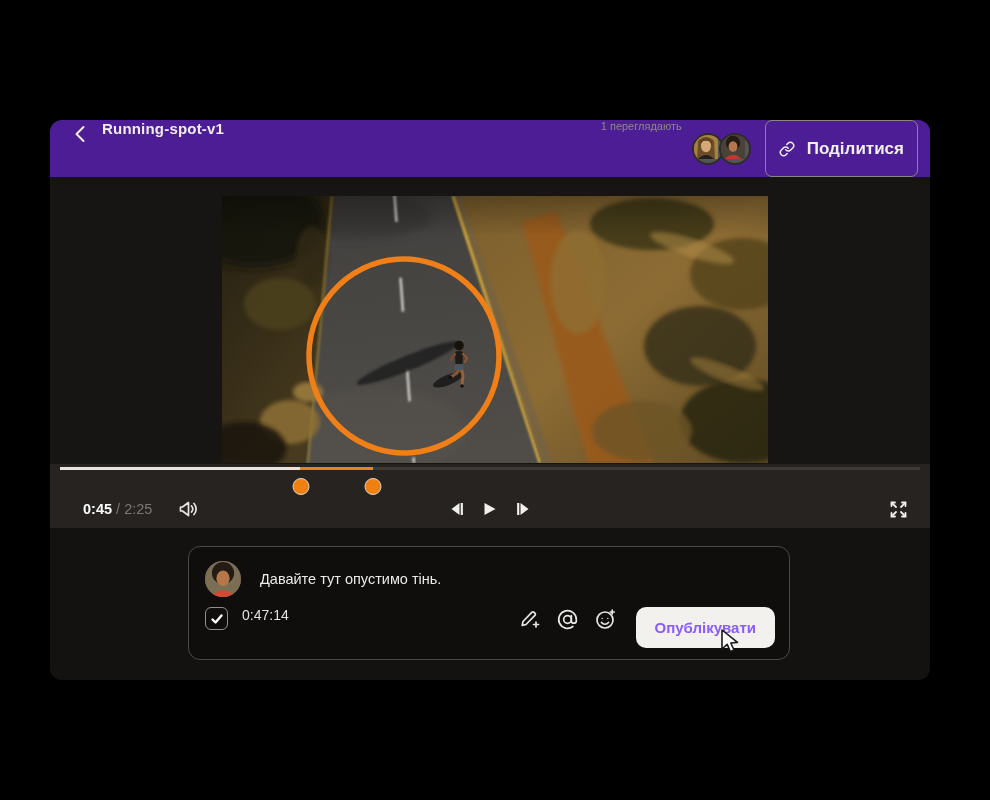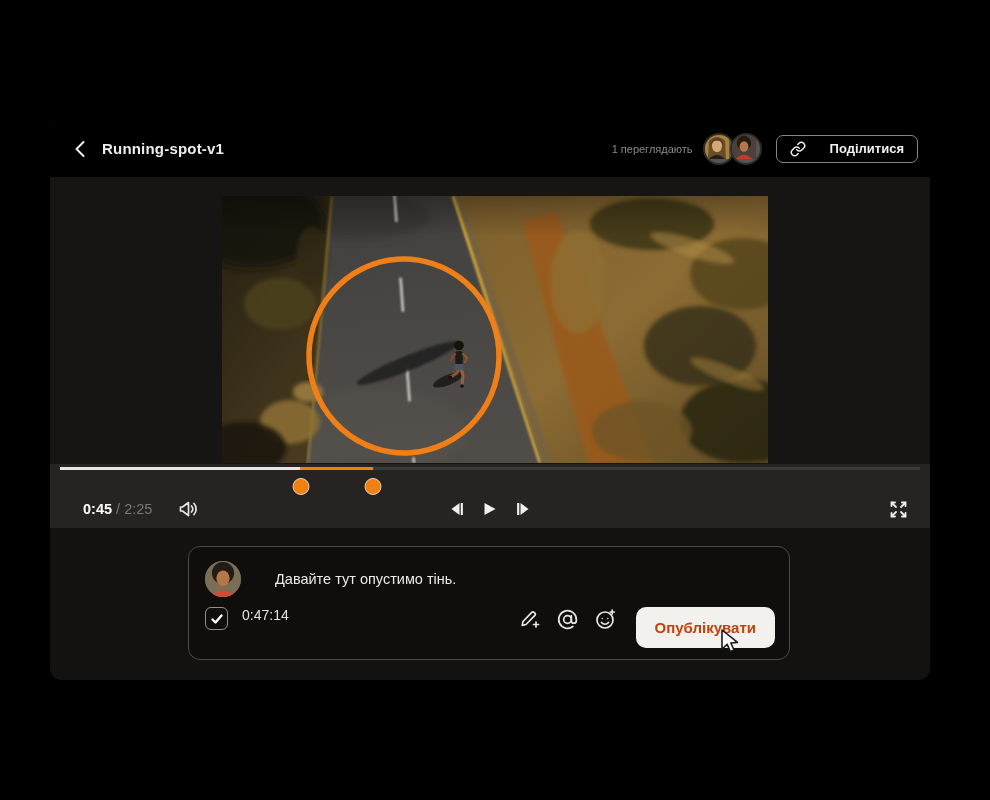--- a/index.html
+++ b/index.html
@@ -8,33 +8,33 @@
     font-family:"Liberation Sans",sans-serif;
     position:relative;overflow:hidden;
     -webkit-font-smoothing:antialiased;
   }
   .window{
     position:absolute;left:50px;top:120px;width:880px;height:560px;
     background:#141210;border-radius:12px;overflow:hidden;
   }
   
   .topbar{
-    height:57px;background:#000000;display:flex;align-items:center;
+    height:57px;background:#4c1d95;display:flex;
     padding:0 12px 0 16px;box-sizing:border-box;
   }
   .backbtn{width:28px;height:28px;display:flex;align-items:center;justify-content:center;cursor:pointer;}
   .title{color:#efedea;font-size:15px;font-weight:700;margin-left:8px;letter-spacing:.2px;}
   .hspacer{flex:1;}
   .viewers{color:#8d8a85;font-size:11px;margin-right:10px;white-space:nowrap;}
   .avatars{display:flex;align-items:center;margin-right:14px;}
   .avatar{width:28px;height:28px;border-radius:50%;overflow:hidden;border:2px solid #2f2c28;background:#555;}
   .avatar + .avatar{margin-left:-5px;}
   .sharebtn{
-    display:flex;align-items:center;gap:24px;border:1px solid #8a8781;border-radius:7px;
-    padding:5px 13px;color:#f2f0ed;font-size:13px;font-weight:700;background:transparent;cursor:pointer;
+    display:flex;align-items:center;gap:12px;border:1px solid #8a8781;border-radius:7px;
+    padding:5px 13px;color:#f2f0ed;font-size:17px;font-weight:700;background:transparent;cursor:pointer;
   }
   
   .stage{position:relative;height:287px;background:#171513;}
   .video{position:absolute;left:172px;top:19px;width:546px;height:267px;display:block;}
   
   .transport{position:relative;height:64px;background:#262320;}
   .track{position:absolute;top:3px;left:10px;right:10px;height:3px;background:#3c3936;}
   .played{position:absolute;left:0;top:0;height:100%;background:#e7e5e1;}
   .crange{position:absolute;top:0;height:100%;}
   .marker{
@@ -47,33 +47,33 @@
   .volbtn{margin-left:26px;display:flex;align-items:center;cursor:pointer;}
   .steps{position:absolute;left:50%;top:0;height:42px;transform:translateX(-50%);display:flex;gap:17px;align-items:center;}
   .stepbtn{display:flex;align-items:center;cursor:pointer;}
   .fsbtn{margin-left:auto;display:flex;align-items:center;cursor:pointer;}
   
   .commentArea{position:relative;height:150px;background:#141210;}
   .card{
     position:absolute;left:138px;top:18px;width:602px;height:114px;box-sizing:border-box;
     border:1.5px solid #4c4a47;border-radius:12px;background:#0f0e0d;
   }
-  .cardTop{display:flex;align-items:center;padding:14px 16px 0 16px;gap:34px;}
+  .cardTop{display:flex;align-items:center;padding:14px 16px 0 16px;gap:19px;}
   .cavatar{width:36px;height:36px;border-radius:50%;overflow:hidden;flex:0 0 auto;background:#555;}
   .ctext{color:#eceae7;font-size:14.5px;}
   .cardBottom{display:flex;align-items:flex-start;padding:10px 14px 0 16px;gap:14px;}
   .checkbox{
     width:23px;height:23px;box-sizing:border-box;border:1.5px solid #93908c;border-radius:6px;
     display:flex;align-items:center;justify-content:center;cursor:pointer;background:transparent;
   }
   .tcode{color:#e4e2df;font-size:14px;}
   .bspacer{flex:1;}
   .iconbtn{width:24px;height:24px;display:flex;align-items:center;justify-content:center;cursor:pointer;}
   .publish{
-    margin-left:4px;background:#f2f1ee;color:#c2410c;font-size:15px;font-weight:700;
+    margin-left:4px;background:#f2f1ee;color:#8b5cf6;font-size:15px;font-weight:700;
     border:none;border-radius:10px;padding:12px 19px;cursor:pointer;
     font-family:"Liberation Sans",sans-serif;
   }
   .cursor{position:absolute;left:719px;top:628px;pointer-events:none;}
 </style>
 </head>
 <body>
 
 <div class="window">
 

